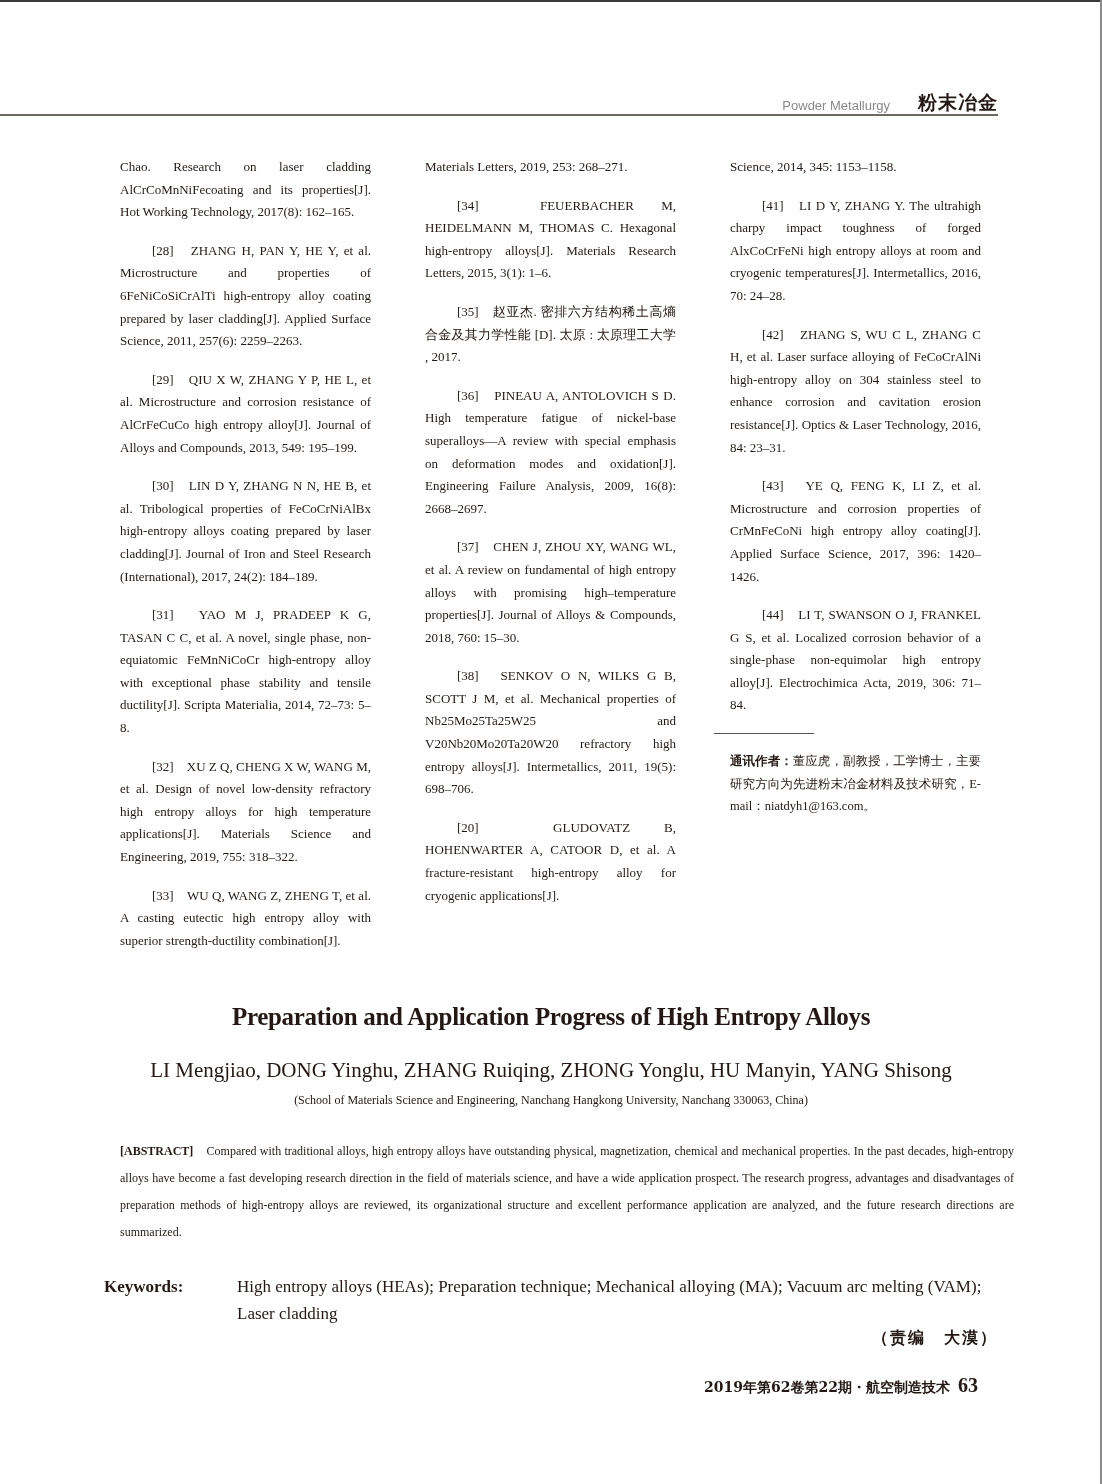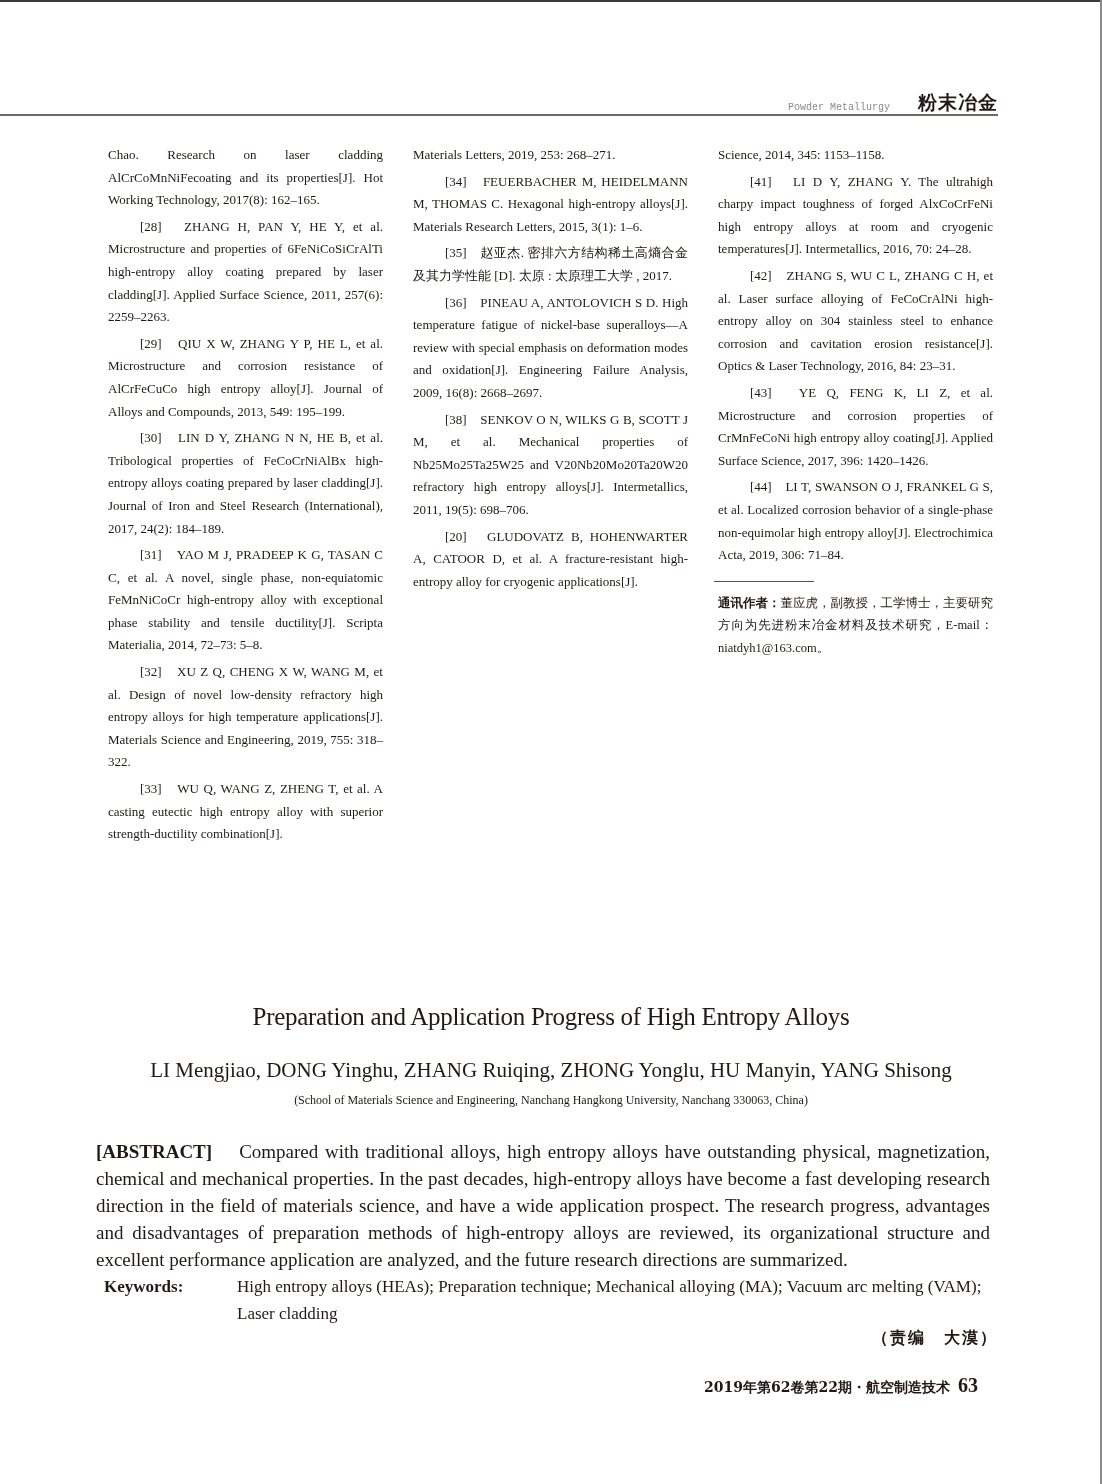--- a/index.html
+++ b/index.html
@@ -1,33 +1,33 @@
 <!DOCTYPE html>
 <html><head>
 <meta charset="utf-8">
 <style>
   html, body { margin:0; padding:0; background:#ffffff; }
   body { width:1102px; height:1484px; position:relative; overflow:hidden; color:#231815; font-family:"Liberation Serif", "DejaVu Serif", serif; }
   .frame-top { position:absolute; left:0; top:0; width:1102px; height:2px; background:#3a3a3a; }
   .frame-right { position:absolute; right:0; top:0; width:2px; height:1484px; background:#8a8a8a; }
   .running-head { position:absolute; right:104px; top:90px; display:flex; align-items:flex-end; gap:12px; }
-  .rh-en { font-family:Liberation Mono, monospace; font-size:10px; color:#8a8a8a; padding-bottom:3px; }
+  .rh-en { font-family:Liberation Sans, sans-serif; font-size:13px; color:#8a8a8a; padding-bottom:3px; }
   .rh-cn { font-family:"DejaVu Serif", serif; font-size:19px; font-weight:bold; color:#231815; letter-spacing:1px;margin-left:16px; }
   .rule { position:absolute; left:0; top:114px; width:998px; height:2px; background:#6e6763; }
   .columns { position:absolute; top:140px; left:104px; width:894px; display:flex; gap:22px; }
   .col { width:283px; font-size:13px; line-height:22.6px; text-align:justify; }
-  .ref { margin:4px; text-indent:0; }
+  .ref { margin:16px; text-indent:0; }
   .ref.indent { text-indent:32px; }
   .footnote-rule { width:100px; height:1px; background:#555; margin:14px 0 10px 0; }
   .footnote { font-size:12.5px; line-height:22.5px; }
   .footnote b { font-weight:bold; }
-  .title { position:absolute; top:1003px; left:0; width:1102px; text-align:center; font-size:25px; font-weight:normal; letter-spacing:-0.3px; }
+  .title { position:absolute; top:1003px; left:0; width:1102px; text-align:center; font-size:25px; font-weight:bold; letter-spacing:-0.3px; }
   .authors { position:absolute; top:1058px; left:0; width:1102px; text-align:center; font-size:21px; }
   .affil { position:absolute; top:1093px; left:0; width:1102px; text-align:center; font-size:12px; }
-  .abstract { position:absolute; top:1138px; left:96px; width:894px; font-size:19px; line-height:27px; text-align:justify; }
+  .abstract { position:absolute; top:1138px; left:120px; width:894px; font-size:12px; line-height:27px; text-align:justify; }
   .abstract b { font-weight:bold; }
   .keywords { position:absolute; top:1273px; left:104px; width:894px; font-size:17px; line-height:27px; display:flex; }
   .kw-label { font-weight:bold; white-space:nowrap; width:97px; }
   .kw-text { flex:1;margin-left:36px; }
   .editor { position:absolute; top:1328px; right:104px; font-family:"DejaVu Serif", serif; font-size:16px; font-weight:bold; letter-spacing:2px; }
   .footer { position:absolute; top:1367px; right:124px; font-family:"DejaVu Serif", serif; font-size:14px; font-weight:bold; display:flex; align-items:baseline; gap:8px;margin-top:7px; }
   .page-num { font-family:"Liberation Serif", serif; font-size:20px; font-weight:bold; }
 </style>
 </head>
 <body>
@@ -49,20 +49,21 @@
     <p class="ref indent">[30]　LIN D Y, ZHANG N N, HE B, et al. Tribological properties of FeCoCrNiAlBx high-entropy alloys coating prepared by laser cladding[J]. Journal of Iron and Steel Research (International), 2017, 24(2): 184–189.</p>
     <p class="ref indent">[31]　YAO M J, PRADEEP K G, TASAN C C, et al. A novel, single phase, non-equiatomic FeMnNiCoCr high-entropy alloy with exceptional phase stability and tensile ductility[J]. Scripta Materialia, 2014, 72–73: 5–8.</p>
     <p class="ref indent">[32]　XU Z Q, CHENG X W, WANG M, et al. Design of novel low-density refractory high entropy alloys for high temperature applications[J]. Materials Science and Engineering, 2019, 755: 318–322.</p>
     <p class="ref indent">[33]　WU Q, WANG Z, ZHENG T, et al. A casting eutectic high entropy alloy with superior strength-ductility combination[J].</p>
   </div>
   <div class="col">
     <p class="ref">Materials Letters, 2019, 253: 268–271.</p>
     <p class="ref indent">[34]　FEUERBACHER M, HEIDELMANN M, THOMAS C. Hexagonal high-entropy alloys[J]. Materials Research Letters, 2015, 3(1): 1–6.</p>
     <p class="ref indent">[35]　赵亚杰. 密排六方结构稀土高熵合金及其力学性能 [D]. 太原 : 太原理工大学 , 2017.</p>
     <p class="ref indent">[36]　PINEAU A, ANTOLOVICH S D. High temperature fatigue of nickel-base superalloys—A review with special emphasis on deformation modes and oxidation[J]. Engineering Failure Analysis, 2009, 16(8): 2668–2697.</p>
+    <p class="ref indent">[37]　CHEN J, ZHOU XY, WANG WL, et al. A review on fundamental of high entropy alloys with promising high–temperature properties[J]. Journal of Alloys &amp; Compounds, 2018, 760: 15–30.</p>
     <p class="ref indent">[38]　SENKOV O N, WILKS G B, SCOTT J M, et al. Mechanical properties of Nb25Mo25Ta25W25 and V20Nb20Mo20Ta20W20 refractory high entropy alloys[J]. Intermetallics, 2011, 19(5): 698–706.</p>
     <p class="ref indent">[20]　GLUDOVATZ B, HOHENWARTER A, CATOOR D, et al. A fracture-resistant high-entropy alloy for cryogenic applications[J].</p>
   </div>
   <div class="col">
     <p class="ref">Science, 2014, 345: 1153–1158.</p>
     <p class="ref indent">[41]　LI D Y, ZHANG Y. The ultrahigh charpy impact toughness of forged AlxCoCrFeNi high entropy alloys at room and cryogenic temperatures[J]. Intermetallics, 2016, 70: 24–28.</p>
     <p class="ref indent">[42]　ZHANG S, WU C L, ZHANG C H, et al. Laser surface alloying of FeCoCrAlNi high-entropy alloy on 304 stainless steel to enhance corrosion and cavitation erosion resistance[J]. Optics &amp; Laser Technology, 2016, 84: 23–31.</p>
     <p class="ref indent">[43]　YE Q, FENG K, LI Z, et al. Microstructure and corrosion properties of CrMnFeCoNi high entropy alloy coating[J]. Applied Surface Science, 2017, 396: 1420–1426.</p>
     <p class="ref indent">[44]　LI T, SWANSON O J, FRANKEL G S, et al. Localized corrosion behavior of a single-phase non-equimolar high entropy alloy[J]. Electrochimica Acta, 2019, 306: 71–84.</p>
     <div class="footnote-rule"></div>

